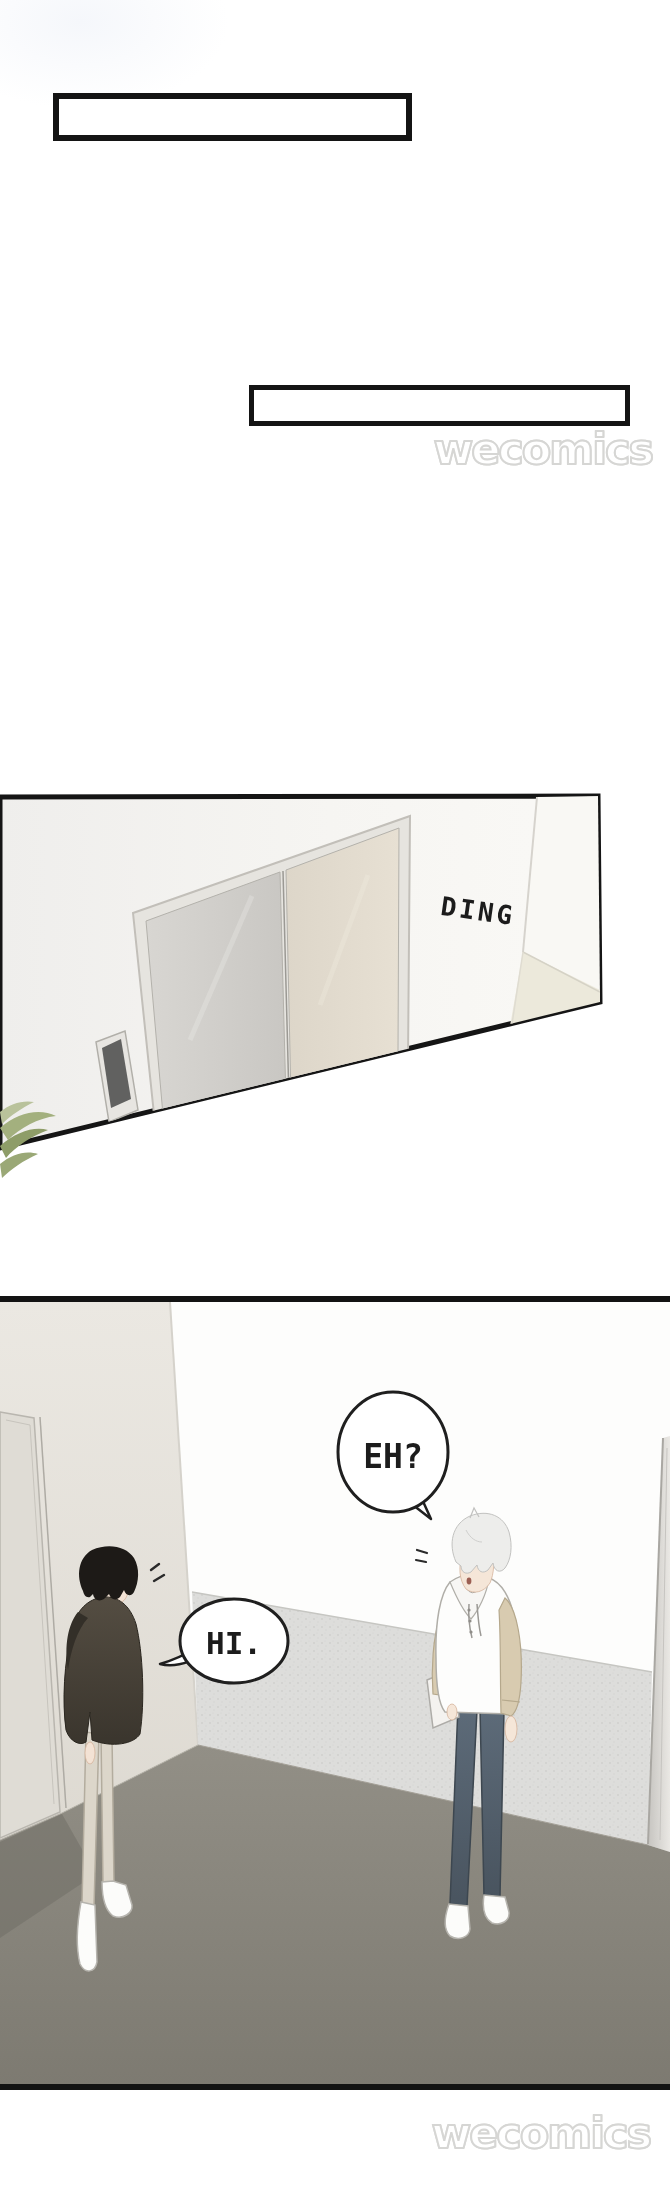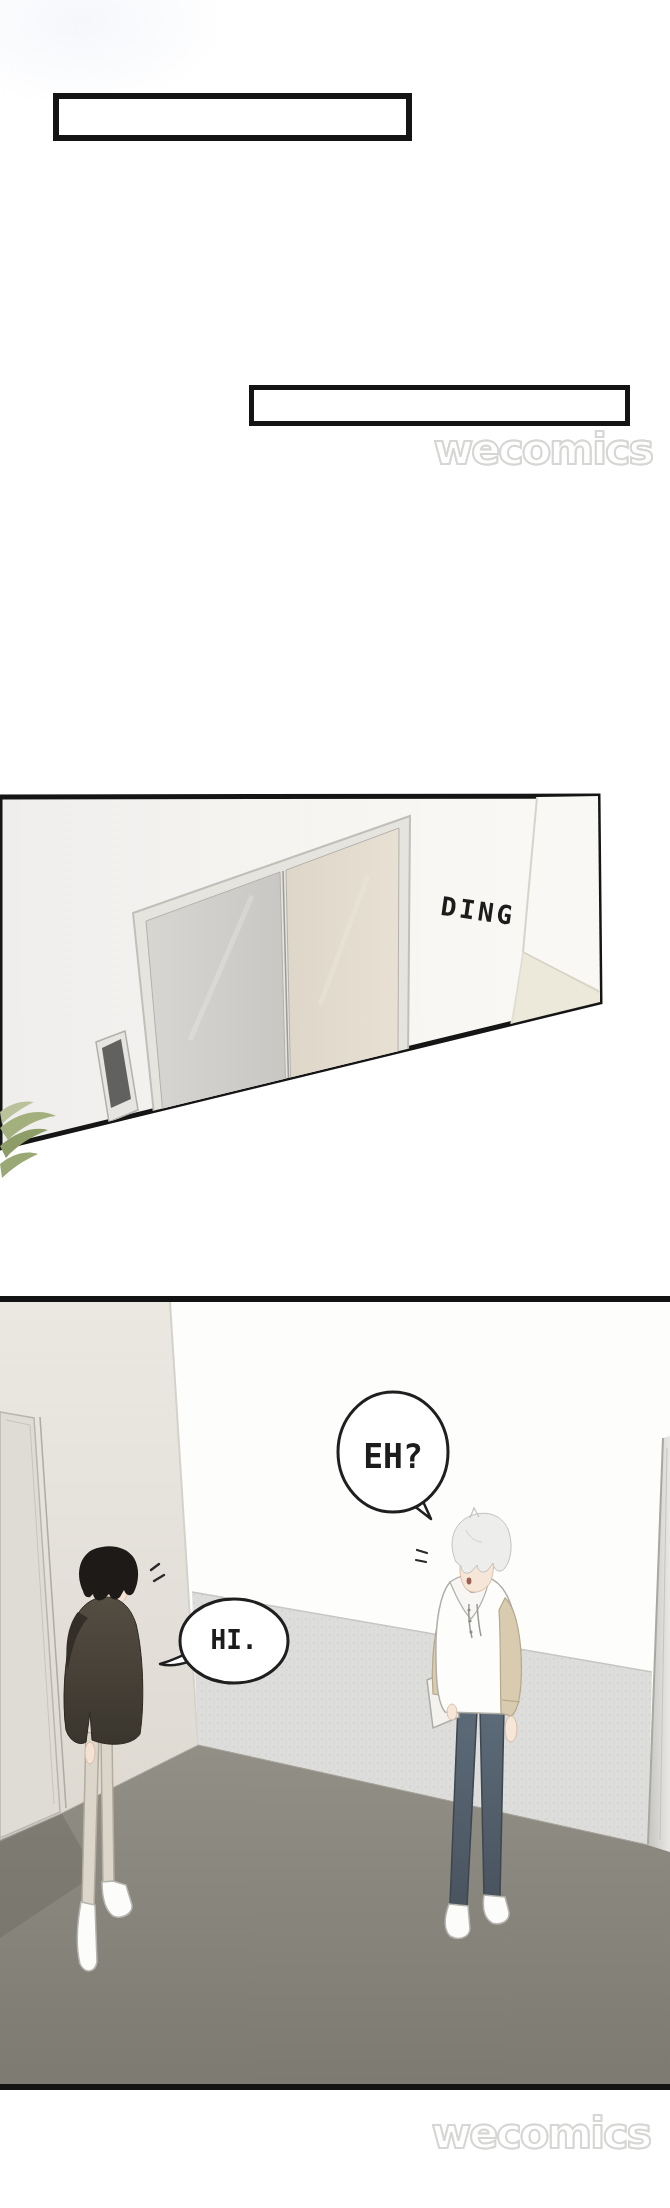--- a/index.html
+++ b/index.html
@@ -4,21 +4,21 @@
 <style>
   html,body{margin:0;padding:0;background:#ffffff;}
   #page{position:relative;width:670px;height:2208px;background:#ffffff;overflow:hidden;
         font-family:"DejaVu Sans", sans-serif;}
   #scene{position:absolute;left:0;top:0;z-index:1;}
   .txt{position:absolute;z-index:3;color:#1c1c1c;font-family:"DejaVu Sans Mono", monospace;
        font-weight:700;text-align:center;white-space:nowrap;}
   #ding{left:440px;top:896px;width:76px;font-size:26px;font-weight:600;letter-spacing:3px;
         transform:rotate(8deg);}
   #eh{left:348px;top:1437px;width:90px;font-size:33px;}
-  #hi{left:189px;top:1625px;width:90px;font-size:26px;}
+  #hi{left:189px;top:1625px;width:90px;font-size:31px;}
   .caption-box{position:absolute;z-index:3;background:#ffffff;border:6px solid #141414;}
   #cap1{left:53px;top:93px;width:347px;height:36px;}
   #cap2{left:249px;top:385px;width:371px;height:31px;border-width:5px;}
   .watermark{position:absolute;z-index:3;width:220px;text-align:right;
      font-family:"DejaVu Sans", sans-serif;font-weight:700;font-size:43px;letter-spacing:-2px;
      color:#ffffff;-webkit-text-stroke:2px #d6d6d4;
      text-shadow:0 1px 0 #dededc,0 -1px 0 #dededc,1px 0 0 #dededc,-1px 0 0 #dededc;}
   #wm-top{left:432px;top:424px;}
   #wm-bottom{left:430px;top:2108px;}
   .tint{position:absolute;z-index:2;left:0;top:0;width:230px;height:110px;

